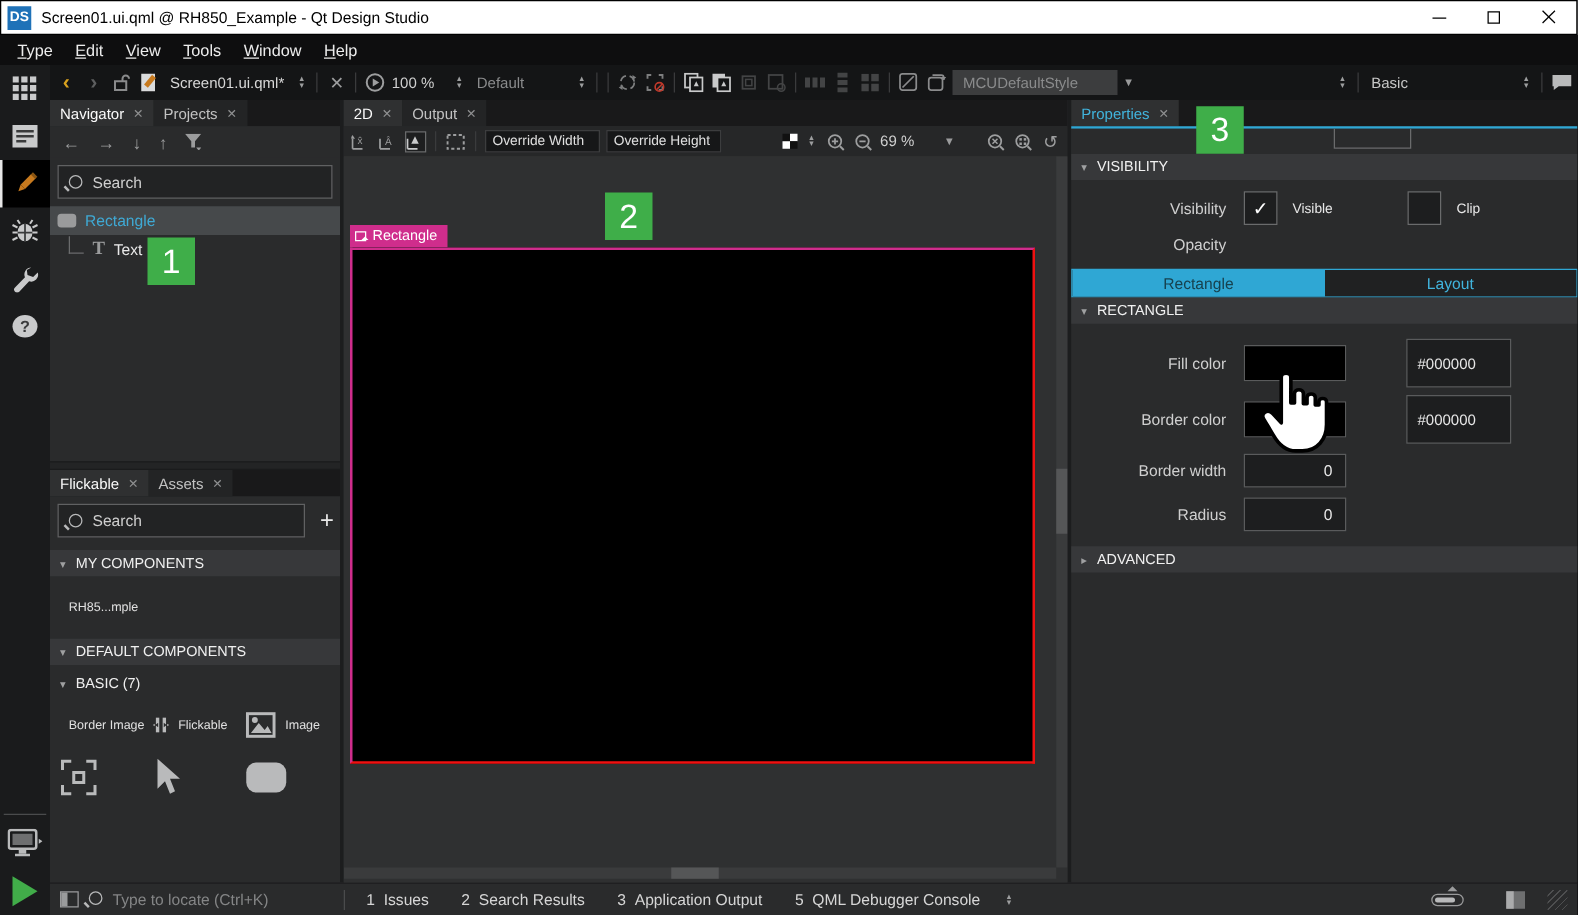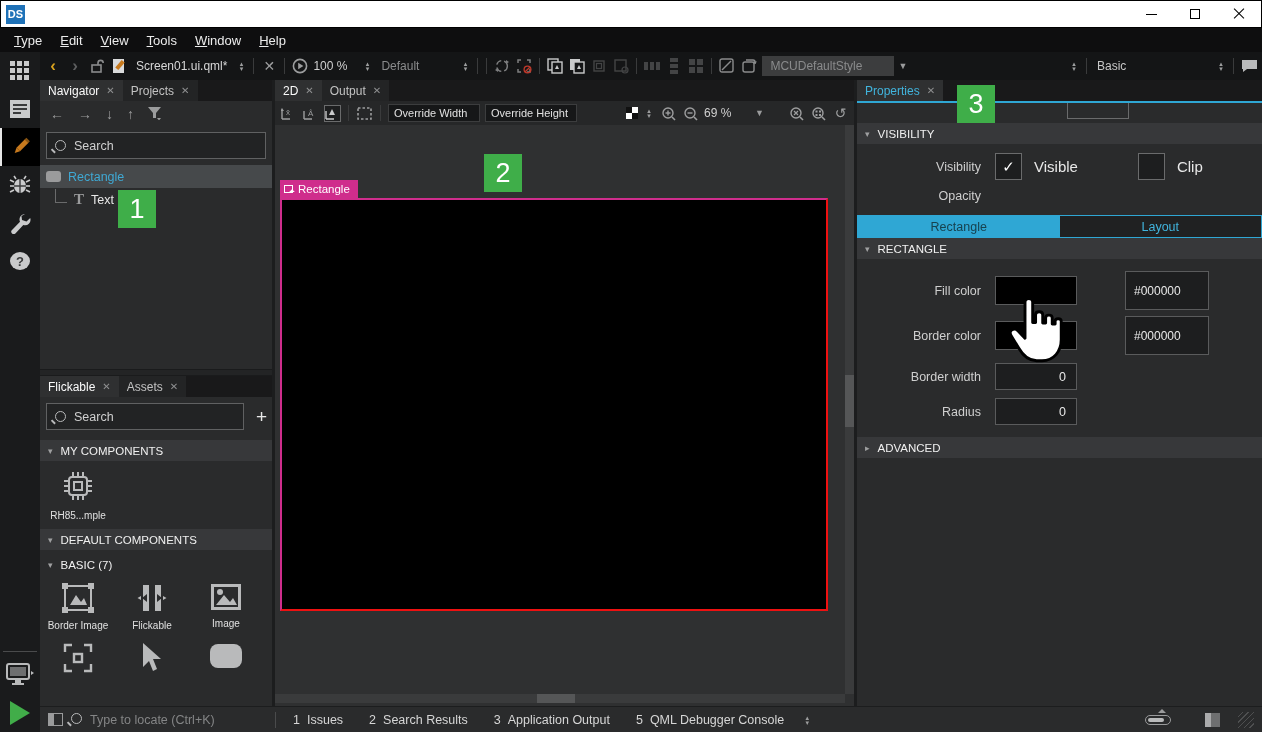--- a/index.html
+++ b/index.html
@@ -96,21 +96,21 @@
   .tree-row .lbl-white { color:#e8e8e8; }
 
   .h-splitter { height:7px; background:#232425; border-top:1px solid #1a1b1c; border-bottom:1px solid #1a1b1c; }
 
   
   .components-pane { flex:1; display:flex; flex-direction:column; overflow:hidden; background:#2a2b2c; }
   .section-hdr { height:21px; background:#37383a; display:flex; align-items:center; gap:8px;
     padding:0 8px; color:#f0f0f0; font-size:11.5px; margin-top:6px; }
   .tri { color:#9fa0a1; font-size:9px; }
   .comp-grid { display:flex; padding:8px 4px 2px 8px; gap:20px; flex-wrap:wrap; }
-  .comp-cell { width:60px; display:flex; flex-direction:column; align-items:center; gap:7px; }
+  .comp-cell { width:60px; display:flex; flex-direction:row; align-items:center; gap:7px; }
   .comp-cell .clabel { font-size:10px; color:#e0e0e0; white-space:nowrap; }
 
   
   .canvas-toolbar { height:24px; background:#262728; display:flex; align-items:center; gap:5px;
     padding:0 5px; font-size:11px; color:#bdbdbd; }
   .mini-icon { width:17px; height:17px; display:flex; align-items:center; justify-content:center; color:#9d9e9f; }
   .mini-icon.activebox { border:1px solid #6a6b6c; background:#1d1e1f; }
   .ovr-input { width:92px; height:18px; background:#161718; border:1px solid #3c3d3e; color:#e8e8e8;
     font-size:11px; padding:0 5px; font-family:"Liberation Sans",sans-serif; outline:none; }
   .ovr-input::placeholder { color:#e0e0e0; opacity:1; }
@@ -133,21 +133,21 @@
   .v-thumb { position:absolute; top:44%; height:52px; width:9px; background:#555657; }
 
   
   .prop-scrollhint { height:20px; position:relative; background:#2a2b2c; overflow:hidden; }
   .prop-scrollhint .cropbox { position:absolute; left:210px; top:-14px; width:62px; height:30px;
     border:1px solid #6a6b6c; }
   .prop-row { display:flex; align-items:center; margin:9px 0 0 0; }
   .prop-label { width:124px; text-align:right; color:#cfcfcf; font-size:12.5px; flex:0 0 auto; }
   .checkbox { width:27px; height:27px; border:1px solid #6a6b6c; background:#1d1e1f; margin-left:14px;
     display:flex; align-items:center; justify-content:center; color:#fff; font-size:15px; }
-  .chk-label { color:#e8e8e8; font-size:15px; margin-left:12px; }
+  .chk-label { color:#e8e8e8; font-size:11px; margin-left:12px; }
   .opacity-combo { margin-left:14px; width:214px; height:27px; border:1px solid #5a5b5c; background:#1d1e1f;
     display:flex; align-items:center; justify-content:flex-end; gap:14px; padding:0 10px;
     color:#e8e8e8; font-size:12.5px; }
   .ptabs { display:flex; height:23px; margin-top:12px; border:1px solid #2fa7d4; }
   .ptab { flex:1; display:flex; align-items:center; justify-content:center; font-size:12.5px; }
   .ptab.on { background:#2fa7d4; color:#17424f; }
   .ptab.off { background:#202122; color:#41b4dd; }
   .swatch { margin-left:14px; width:82px; height:29px; background:#000; border:1px solid #5a5b5c; }
   .hexfield { margin-left:48px; width:84px; height:39px; border:1px solid #5a5b5c; background:#1d1e1f;
     color:#e8e8e8; font-size:12px; display:flex; align-items:center; padding:0 8px; }
@@ -181,20 +181,21 @@
 
   svg { display:block; }
 </style>
 </head>
 <body>
 
 <div class="window">
 
   <div class="titlebar">
     <div class="ds-logo">DS</div>
+    <div class="title-text">Screen01.ui.qml @ RH850_Example - Qt Design Studio</div>
     <div class="win-controls">
       <div class="win-btn">
           <span class="glyph-min"></span>
         </div>
       <div class="win-btn">
           <span class="glyph-max"></span>
         </div>
       <div class="win-btn">
           <span class="glyph-close"></span>
         </div>

